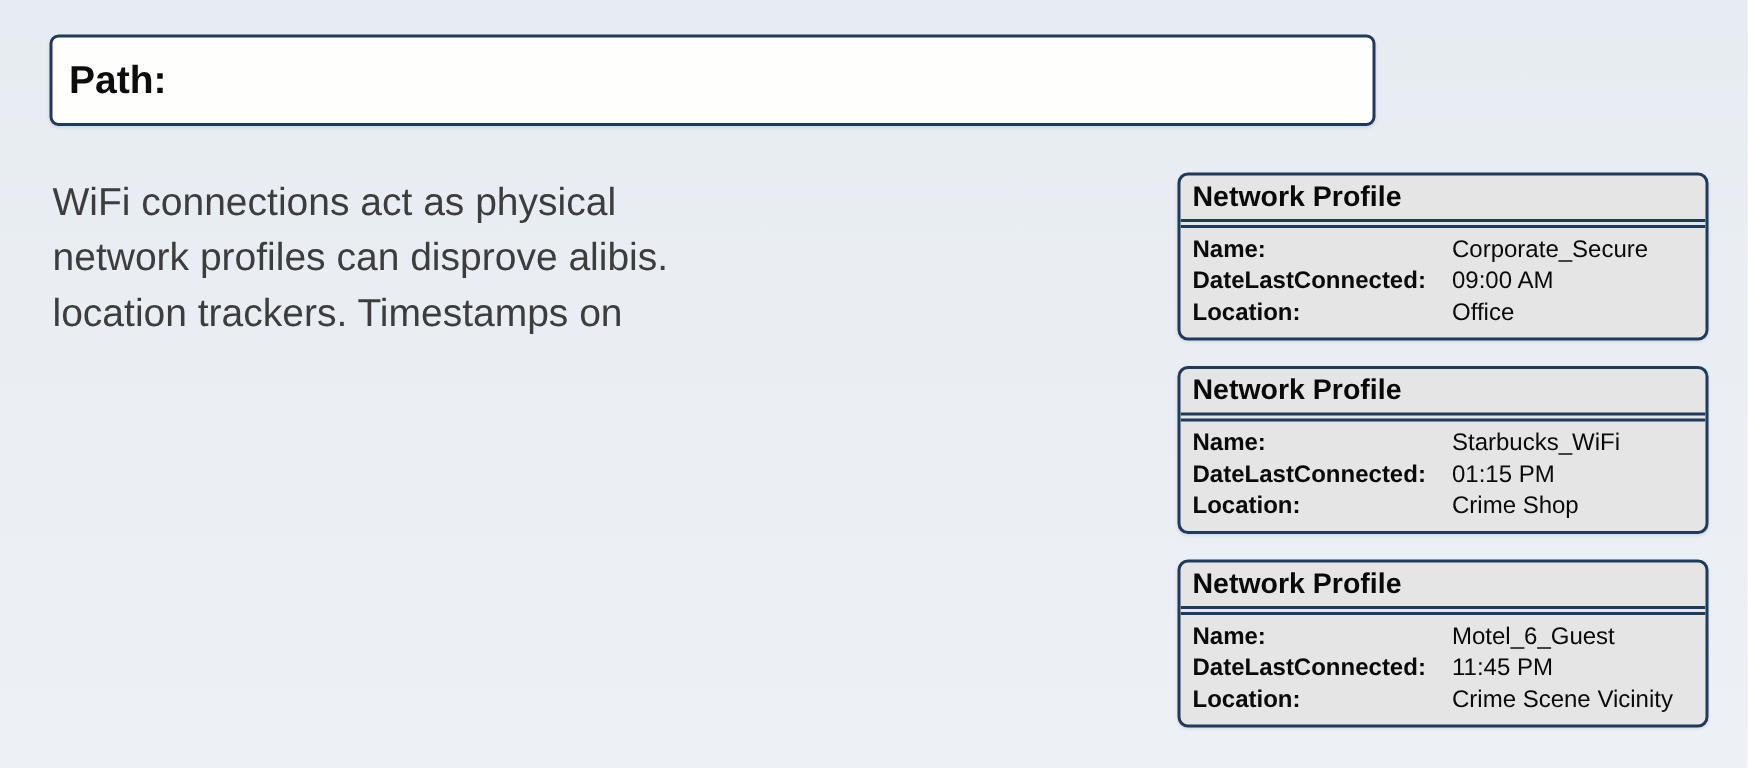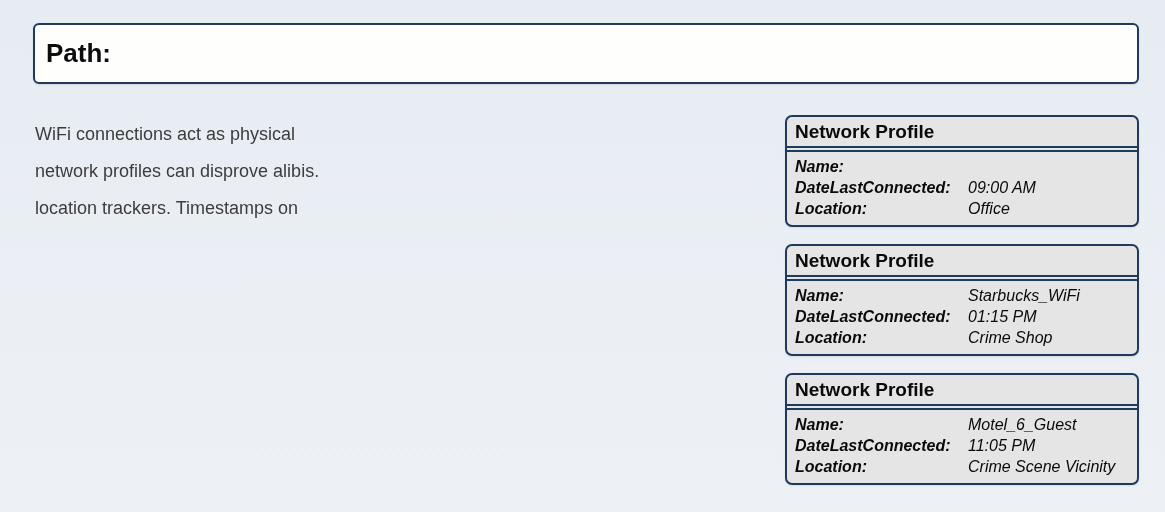--- a/index.html
+++ b/index.html
@@ -8,41 +8,41 @@
     position: relative;
     background: linear-gradient(180deg, #e7ecf2 0%, #edf1f6 100%);
     font-family: "Liberation Sans", "DejaVu Sans", sans-serif;
     overflow: hidden;
   }
 
   
   .path-bar {
     position: absolute;
     left: 33px; top: 23px;
-    width: 1106px; height: 61px;
+    width: 884px; height: 61px;
     box-sizing: border-box;
     background: #fefefd;
     border: 2.5px solid #1e3a5c;
     border-radius: 6px;
     display: flex;
     align-items: center;
     padding-left: 11px;
     font-size: 26px;
     color: #0d0d0d;
     box-shadow: 0 1px 2px rgba(20,40,70,0.10);
     white-space: nowrap;
   }
   .path-bar .path-label { font-weight: bold; margin-right: 8px; }
 
   
   .description {
     position: absolute;
     left: 35px; top: 116px;
     width: 560px;
-    font-size: 18px;
+    font-size: 26px;
     line-height: 37px;
     color: #3d3d3d;
   }
 
   
   .cards-column {
     position: absolute;
     left: 785px; top: 115px;
     width: 354px;
     display: flex;
@@ -62,21 +62,20 @@
     font-size: 19px;
     line-height: 24px;
     font-weight: bold;
     color: #0a0a0a;
     border-bottom: 2px solid #1e3a5c;
   }
   .card-body {
     margin-top: 2px;
     border-top: 2px solid #1e3a5c;
     padding: 4px 8px 6px 8px;
-    font-style: italic;
   }
   .field-row {
     display: flex;
     font-size: 16px;
     line-height: 21px;
     color: #0a0a0a;
     white-space: nowrap;
   }
   .field-label {
     font-weight: bold;
@@ -97,20 +96,21 @@
   <div>location trackers. Timestamps on</div>
 </div>
 
 <div class="cards-column">
 
   <div class="profile-card">
     <div class="card-header">Network Profile</div>
     <div class="card-body">
       <div class="field-row">
         <span class="field-label">Name:</span>
+        <span class="field-value">Corporate_Secure</span>
       </div>
       <div class="field-row">
         <span class="field-label">DateLastConnected:</span>
         <span class="field-value">09:00 AM</span>
       </div>
       <div class="field-row">
         <span class="field-label">Location:</span>
         <span class="field-value">Office</span>
       </div>
     </div>
@@ -136,21 +136,21 @@
 
   <div class="profile-card">
     <div class="card-header">Network Profile</div>
     <div class="card-body">
       <div class="field-row">
         <span class="field-label">Name:</span>
         <span class="field-value">Motel_6_Guest</span>
       </div>
       <div class="field-row">
         <span class="field-label">DateLastConnected:</span>
-        <span class="field-value">11:05 PM</span>
+        <span class="field-value">11:45 PM</span>
       </div>
       <div class="field-row">
         <span class="field-label">Location:</span>
         <span class="field-value">Crime Scene Vicinity</span>
       </div>
     </div>
   </div>
 
 </div>
 

